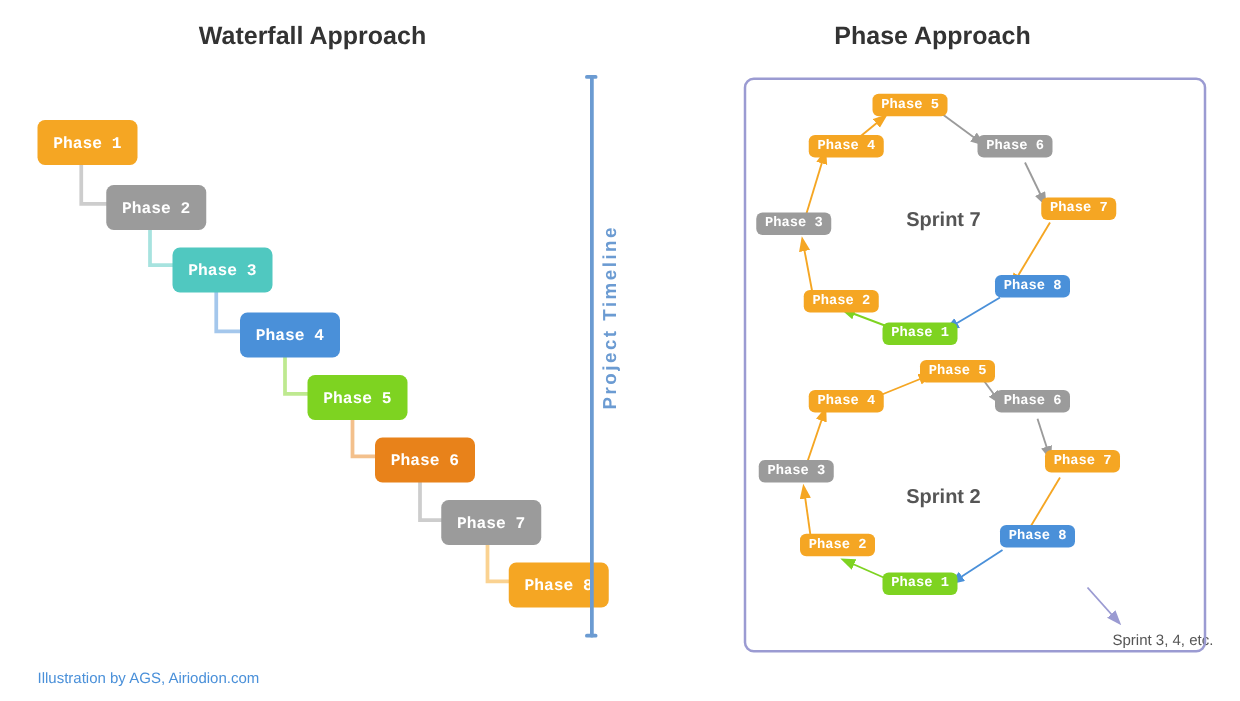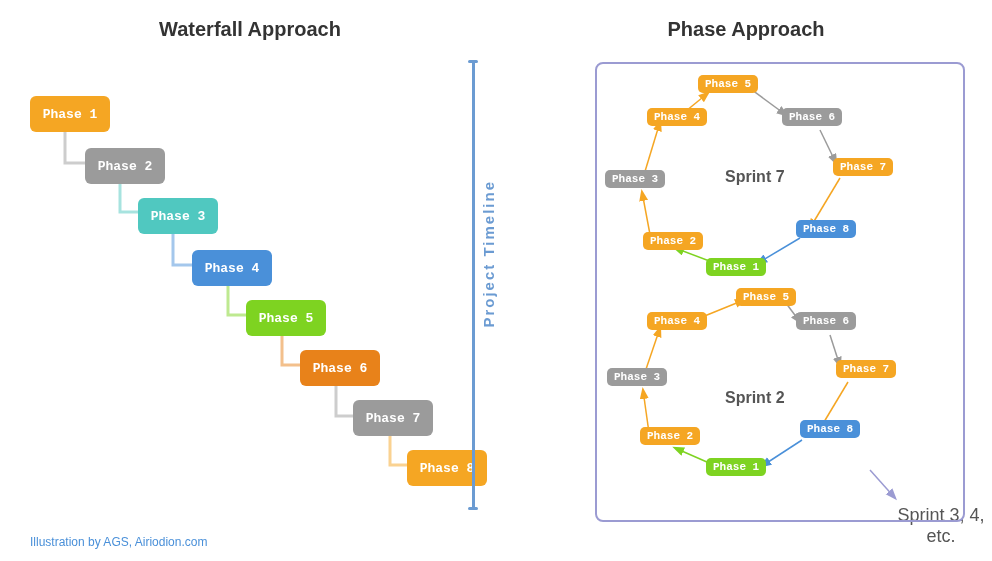--- a/index.html
+++ b/index.html
@@ -82,21 +82,21 @@
     
     .sprint-label {
       position: absolute;
       font-size: 16px;
       font-weight: bold;
       color: #555;
     }
 
     .sprint3-label {
       position: absolute;
-      font-size: 18px;
+      font-size: 12px;
       color: #555;
       text-align: center;
     }
 
     svg.arrows-svg {
       position: absolute;
       top: 0;
       left: 0;
       width: 100%;
       height: 100%;

